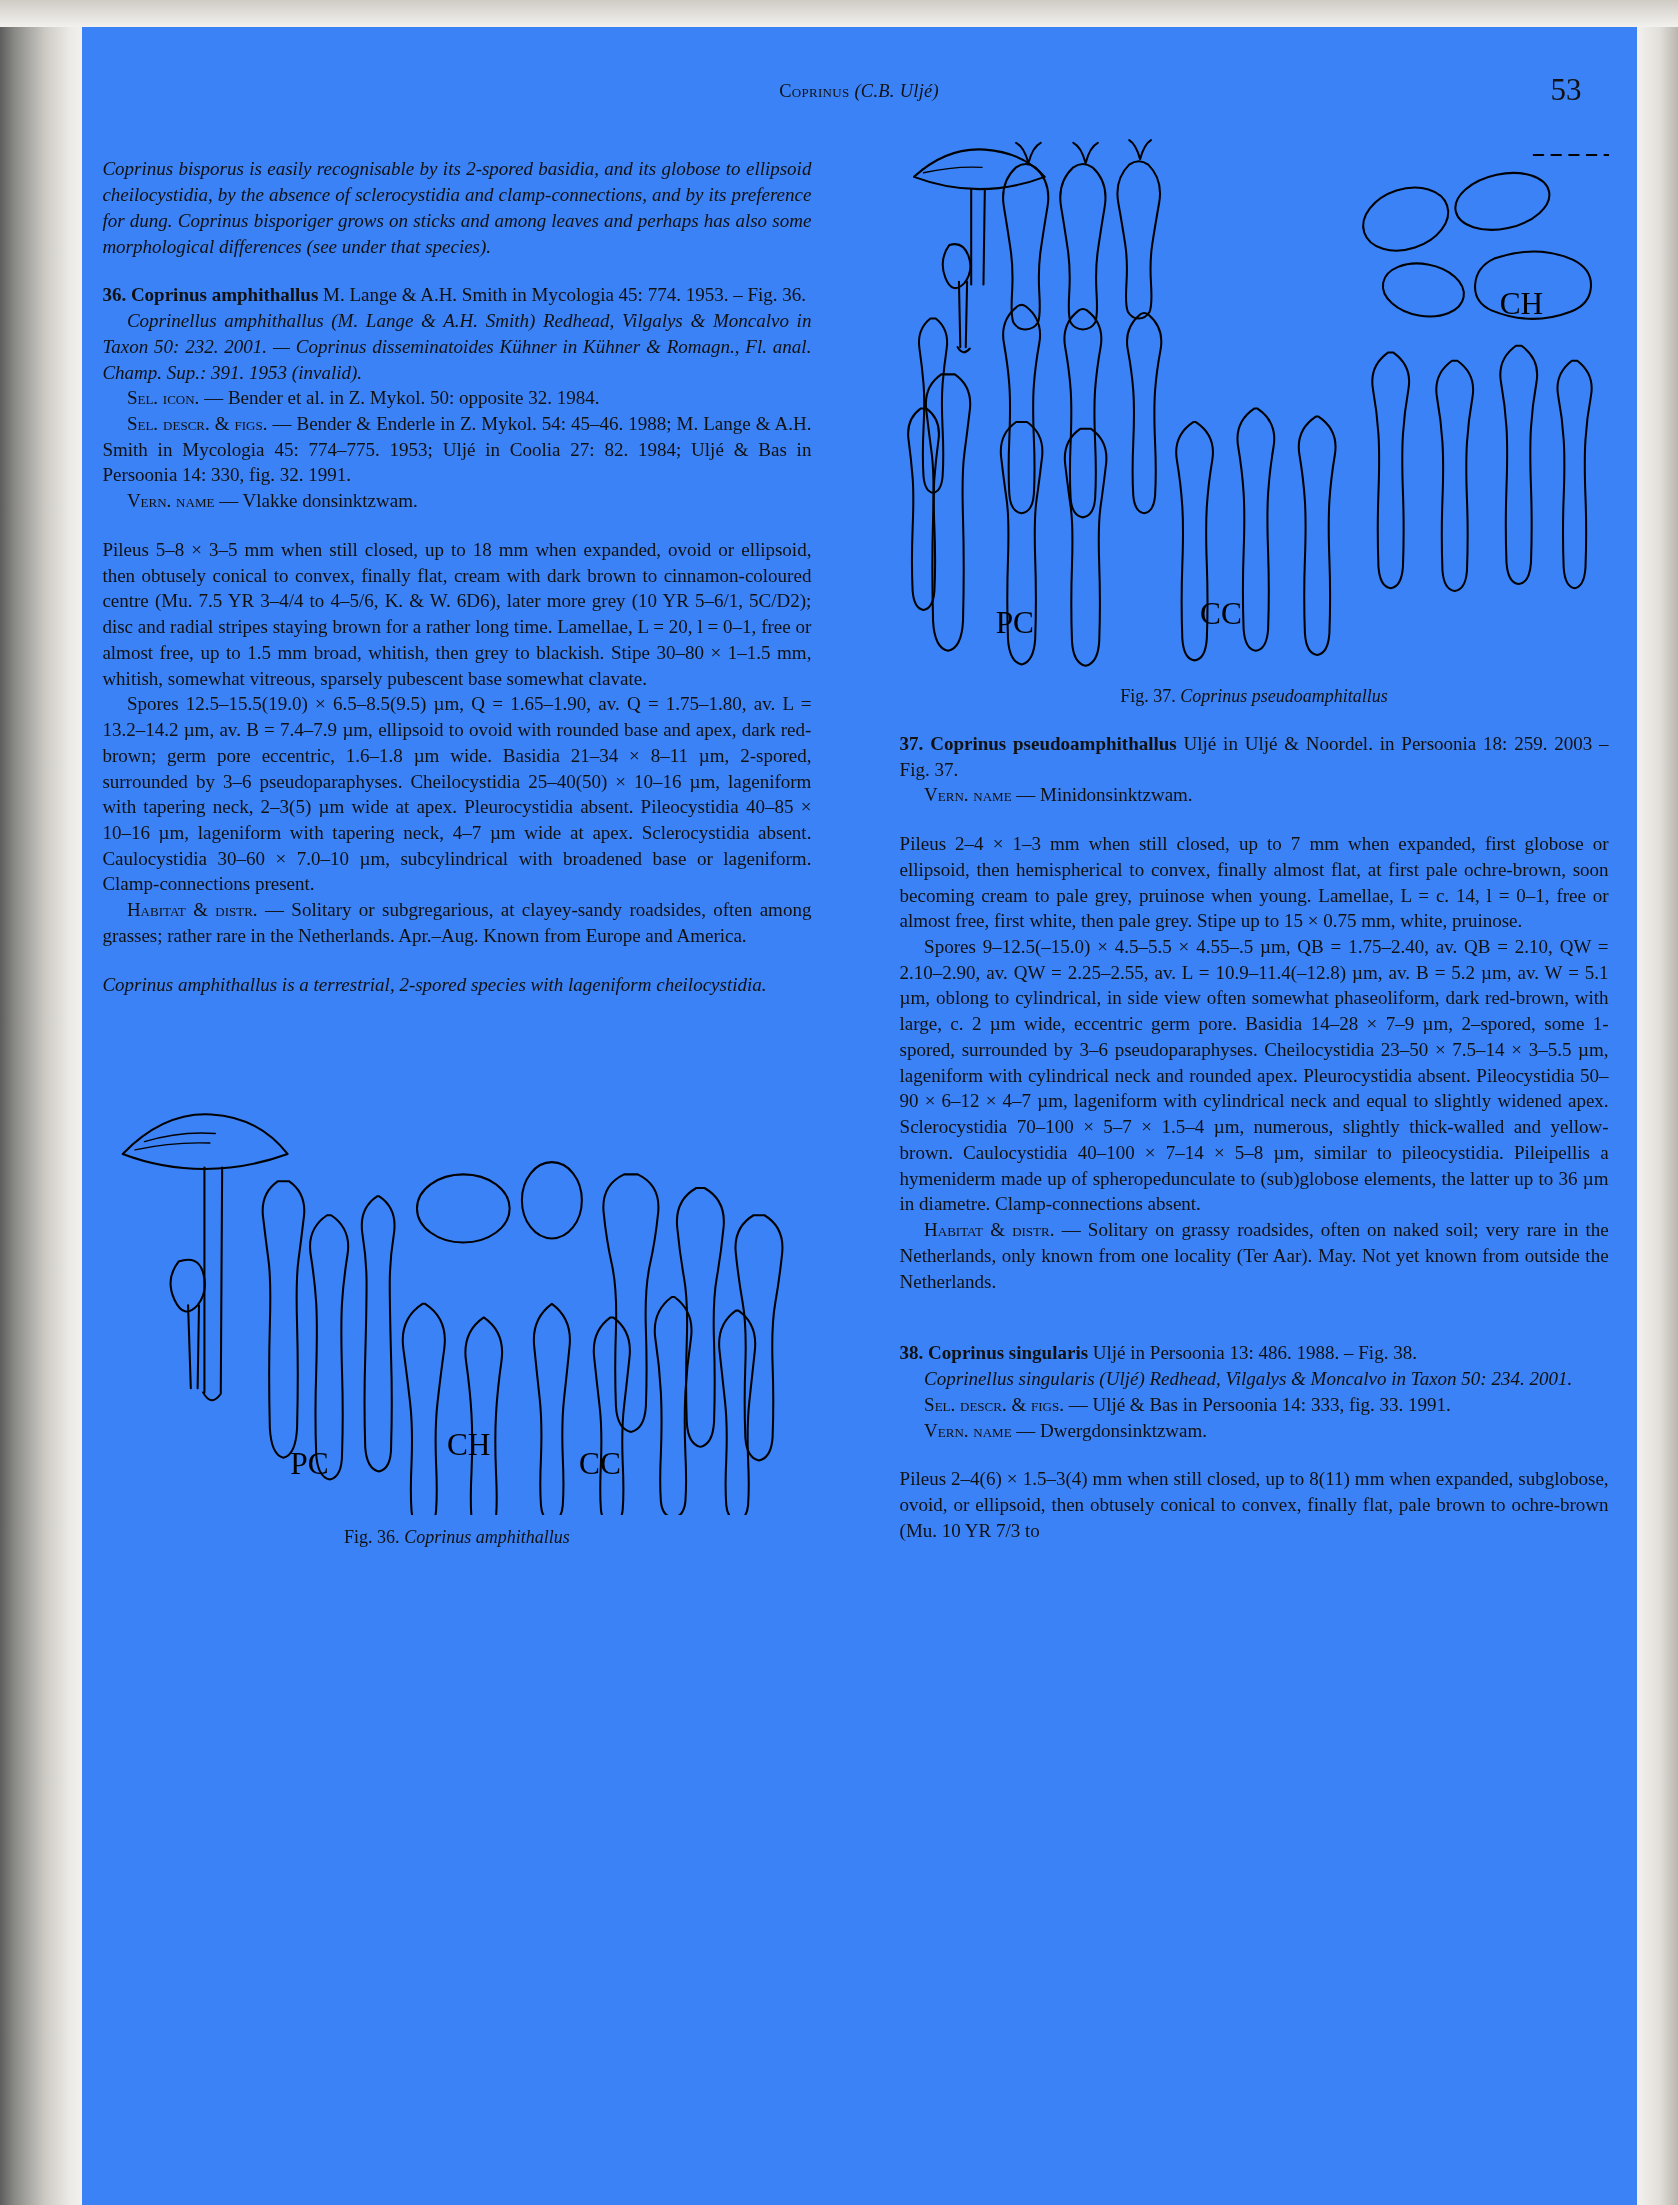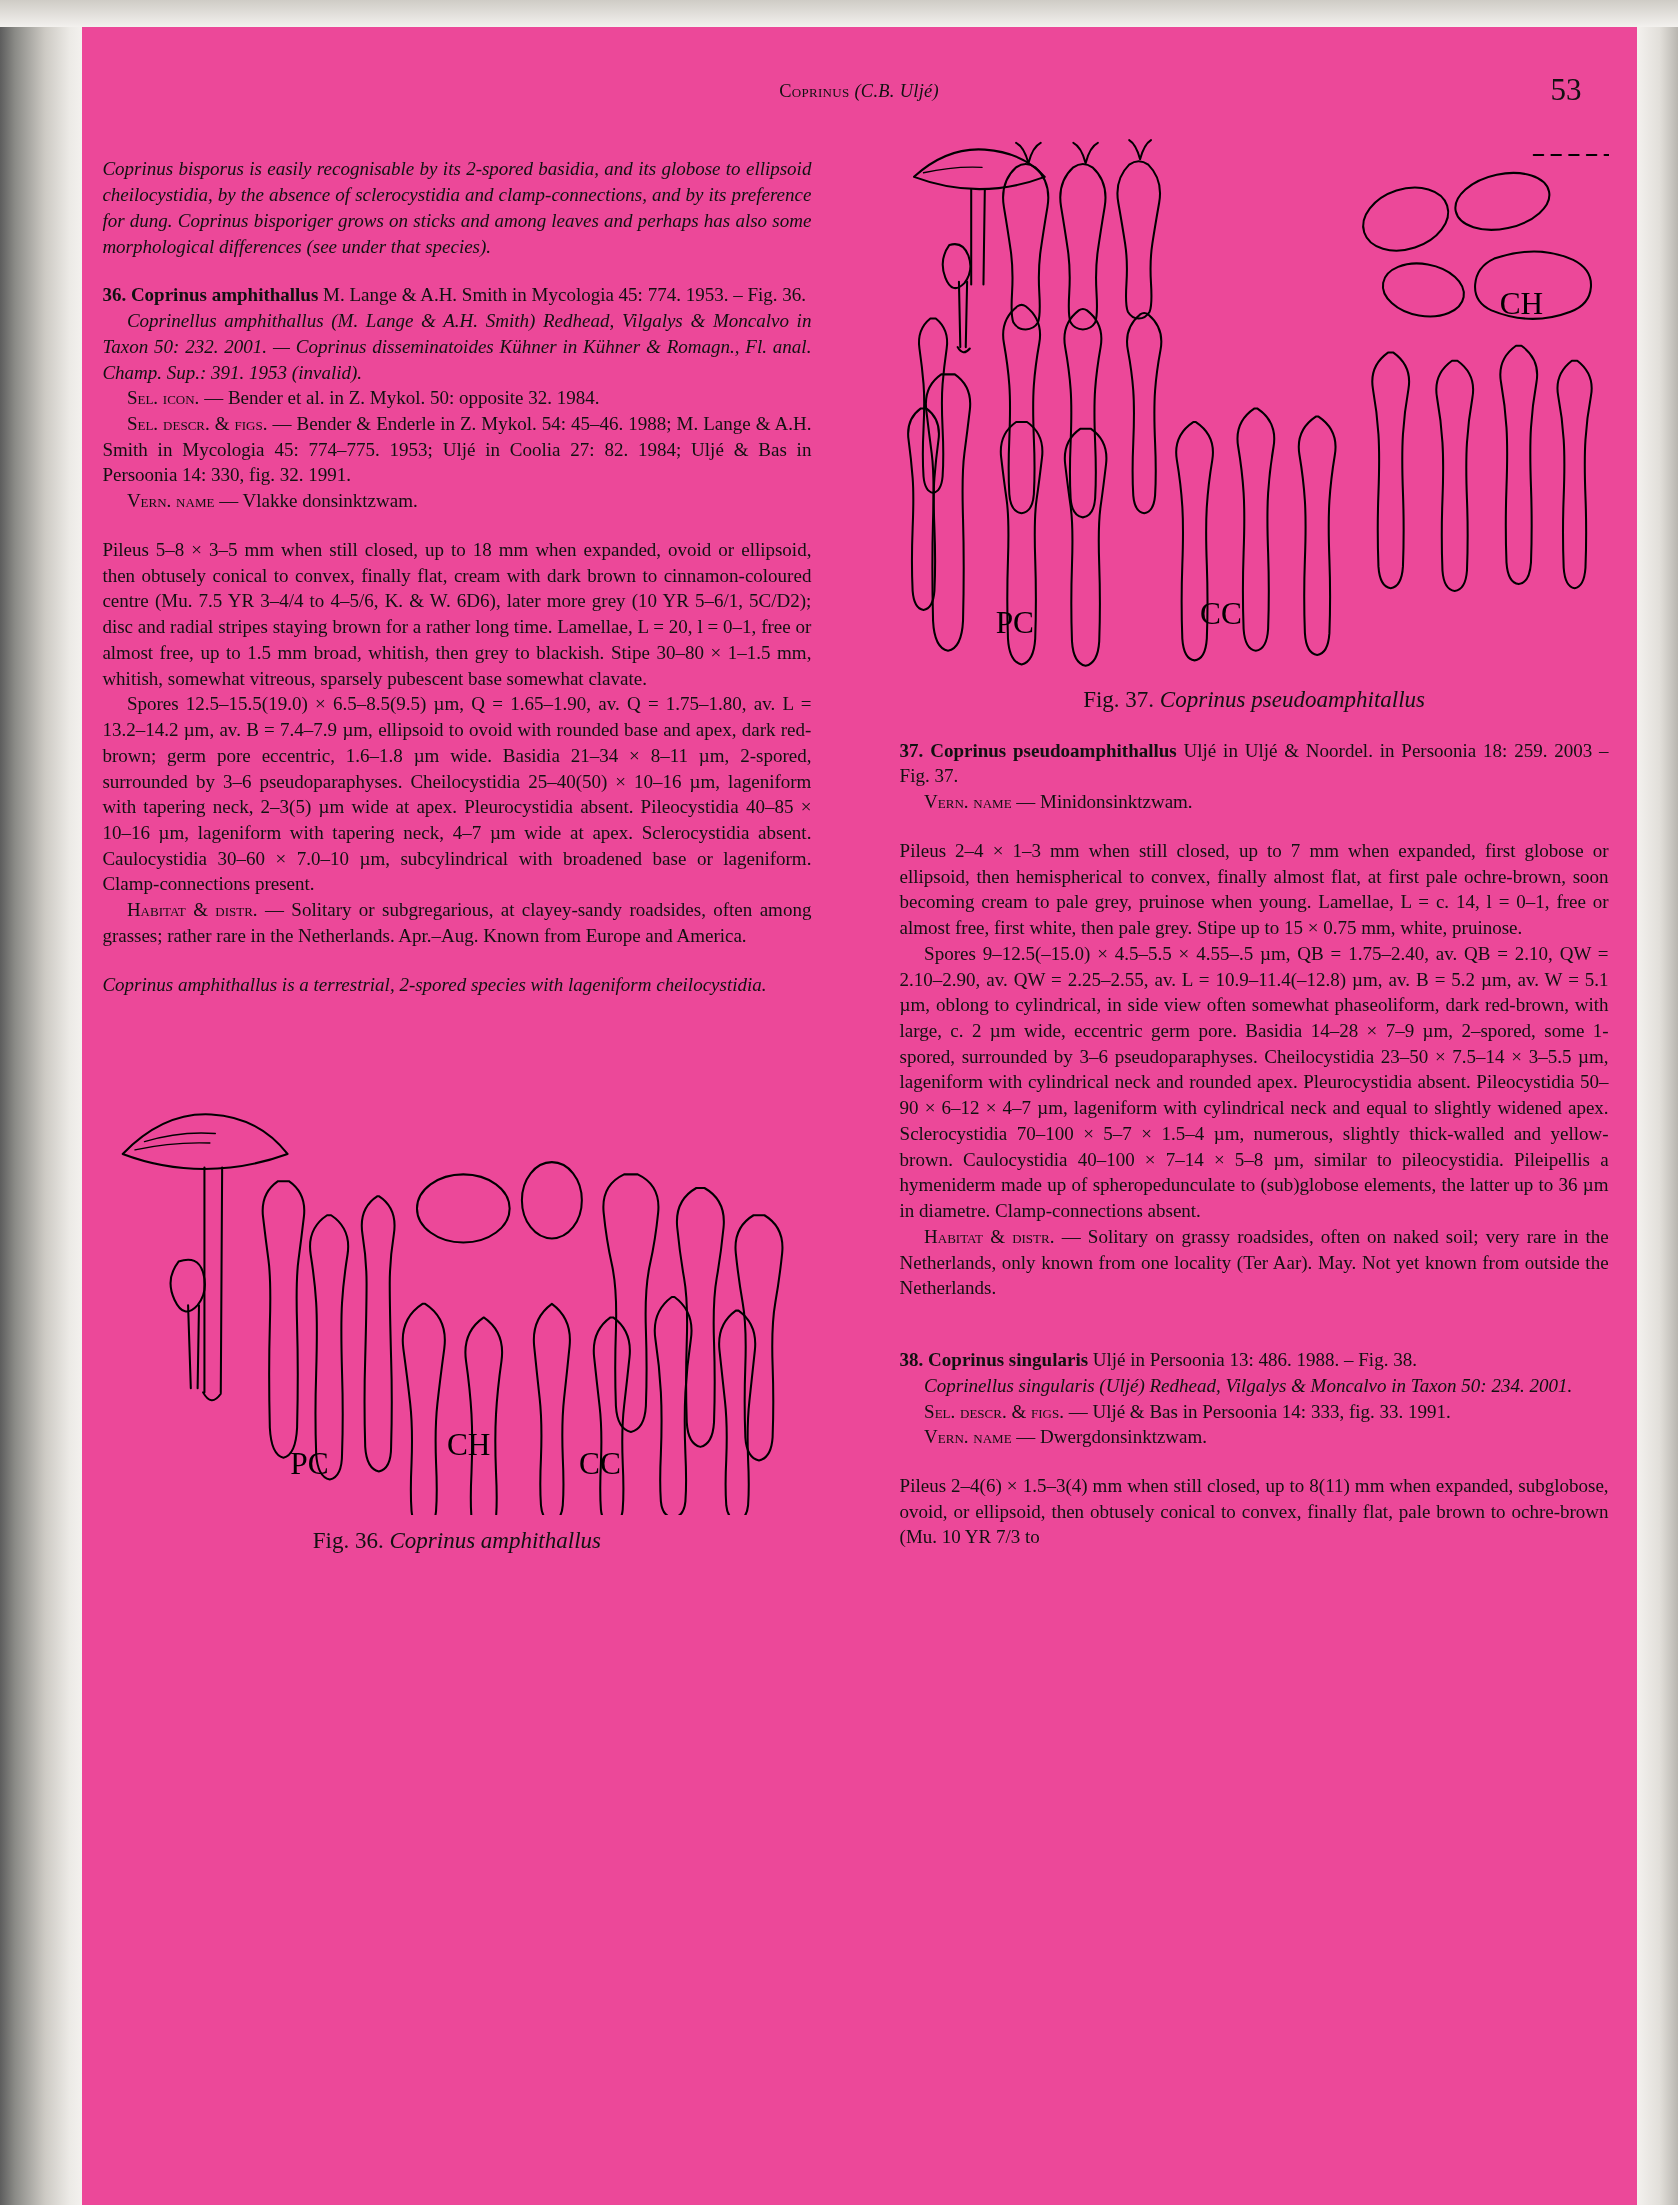--- a/index.html
+++ b/index.html
@@ -1,20 +1,20 @@
 <!DOCTYPE html>
 <html style="font-size:11px"><head>
 <meta charset="utf-8">
 <style>
   html,body{margin:0;padding:0;background:#8e8e8e;}
   body{font-family:"Liberation Serif", serif;}
   .page{
     position:relative;
     width:1678px;height:2205px;
-    background:#ec4899;
+    background:#3b82f6;
     overflow:hidden;
   }
   
   .edge-left{
     position:absolute;left:0;top:0;width:82px;height:100%;
     background:linear-gradient(to right,#5d5d5d 0%,#8a8a86 18%,#cdcac4 55%,#eceae6 85%,#f3f1ee 100%);
   }
   .edge-right{
     position:absolute;right:0;top:0;width:41px;height:100%;
     background:linear-gradient(to left,#b9b6b0 0%,#e2dfda 45%,#f3f1ee 100%);
@@ -47,21 +47,21 @@
   .col.left{left:6.8px;}
   .col.right{left:804px;}
   p{margin:0 0 0 0;text-indent:0;}
   p.ind{text-indent:24.5px;}
   .b{font-weight:bold;}
   .i{font-style:italic;}
   .sc{font-variant:small-caps;}
   
   .figbox{position:relative;width:100%;}
   .figcap{
-    text-align:center;font-size:23px;margin-top:9.5px;font-family:Liberation Serif, serif;
+    text-align:center;font-size:18px;margin-top:9.5px;font-family:Liberation Serif, serif;
   }
   .fig-svg{display:block;}
   
   .blockgap{height:23px;}
 </style>
 </head>
 <body>
 
 <div class="page">
   <div class="edge-left"></div>

